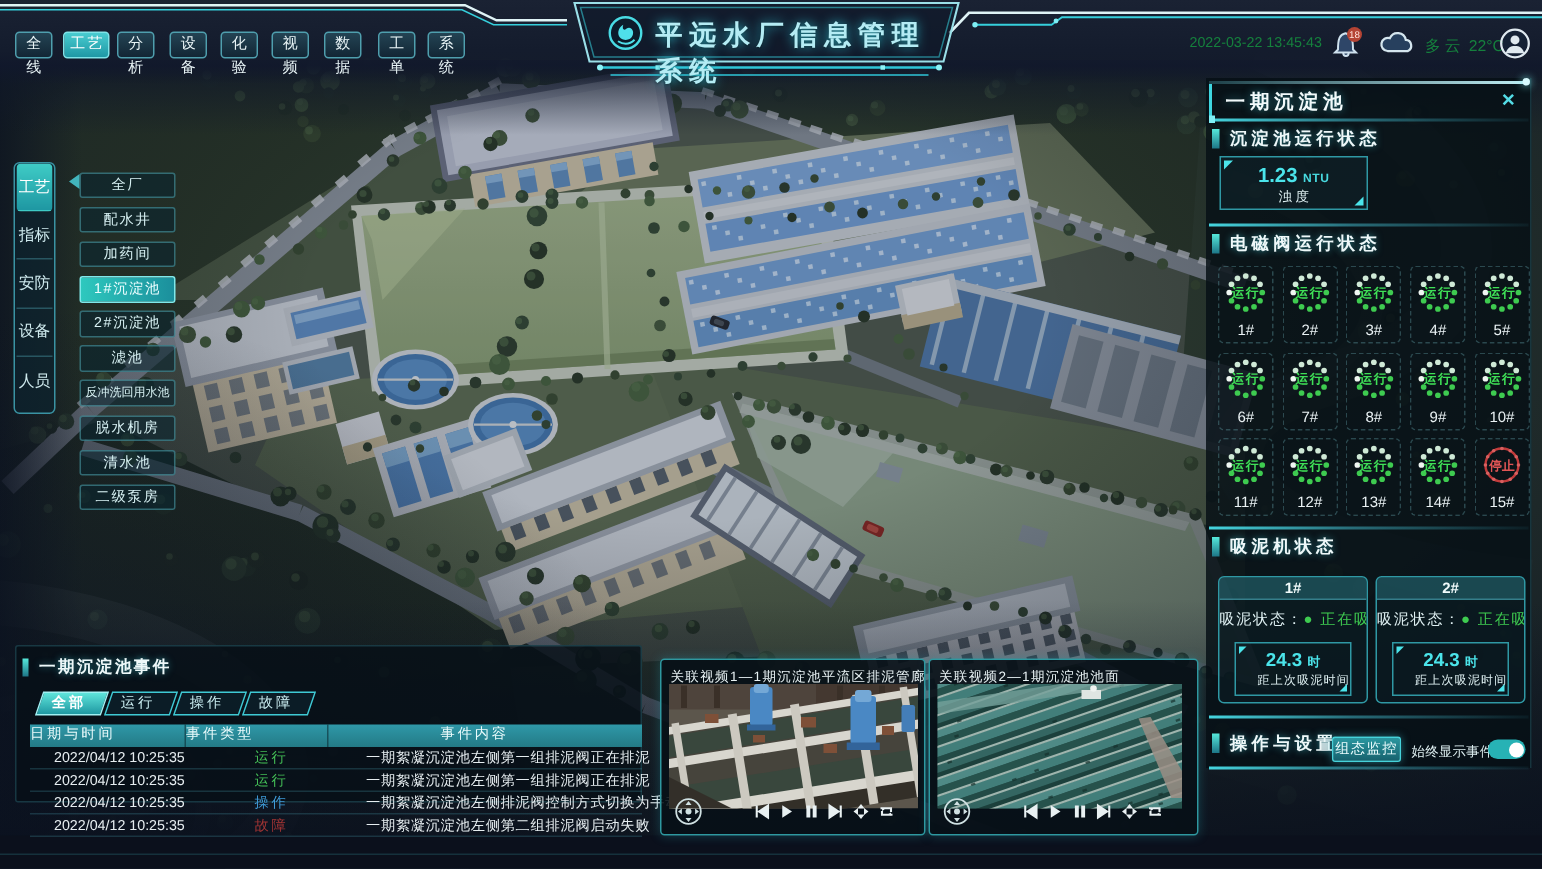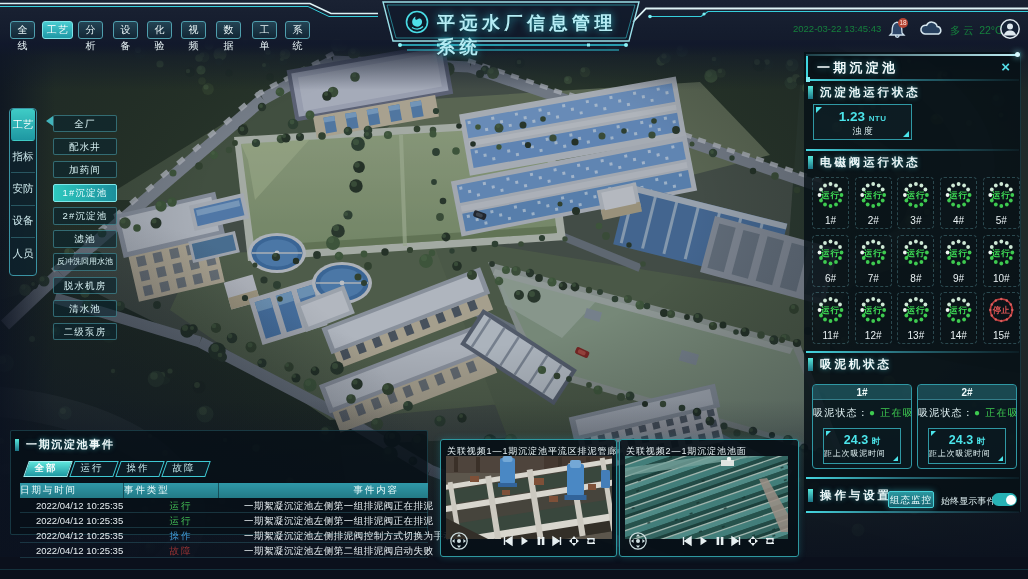--- a/index.html
+++ b/index.html
@@ -72,21 +72,21 @@
 .ctl{position:absolute;width:0;height:0;border-style:solid}
 .vcell{position:absolute;width:37px;height:52px;border:1px dashed rgba(112,182,192,.32);border-radius:4px}
 .vcell .num{position:absolute;bottom:2px;width:100%;text-align:center;color:#eaf2f4;font-size:10px}
 .mud{position:absolute;width:100px;height:85px;border:1px solid #2f98a4;border-radius:4px;overflow:hidden;background:rgba(16,42,52,.25)}
 .mud .hd{height:15px;background:rgba(42,118,130,.5);border-bottom:1px solid rgba(80,180,195,.5);
  color:#f0fafa;font-weight:bold;font-size:10px;text-align:center;line-height:15px}
 .mud .st{margin-top:6px;text-align:left;font-size:10px;color:#dff0f2;letter-spacing:.12em;white-space:nowrap}
 .mud .box{position:relative;margin:8px auto 0;width:78px;height:36px;border:1px solid #2f98a4}
 .mud .box .v{margin-top:4px;text-align:center;color:#4be4ea;font-weight:bold;font-size:12.5px}
 .mud .box .v small{font-size:8.5px}
-.mud .box .l{text-align:left;color:#dff0f2;font-size:8px;letter-spacing:.1em}
+.mud .box .l{text-align:right;color:#dff0f2;font-size:8px;letter-spacing:.1em}
 #cfgbtn{position:absolute;left:84px;top:439px;width:46px;height:17px;border:1px solid #46d2da;border-radius:2px;
  background:linear-gradient(180deg,#2a97a0,#17626e);color:#eafcfd;font-size:9.5px;text-align:center;line-height:15px;
  box-shadow:0 0 6px rgba(60,200,215,.5);letter-spacing:.1em}
 #evlabel{position:absolute;left:137px;top:443px;color:#dff0f2;font-size:9px;letter-spacing:.01em}
 #toggle{position:absolute;left:188px;top:441px;width:25px;height:13px;border-radius:7px;background:#27b2b5}
 #toggle i{position:absolute;right:1.5px;top:1.5px;width:10px;height:10px;border-radius:50%;background:#fff}
 </style></head>
 <body>
 <div id="stage">
 
@@ -1283,21 +1283,21 @@
       <div class="etabt on" style="left:12px">全部</div>
 <div class="etab" style="left:61px"></div>
       <div class="etabt" style="left:58px">运行</div>
 <div class="etab" style="left:107px"></div>
       <div class="etabt" style="left:104px">操作</div>
 <div class="etab" style="left:153px"></div>
       <div class="etabt" style="left:150px">故障</div>
 <div id="ehead">
         <div style="width:103px">日期与时间</div>
         <div style="width:96px;border-left:1px solid rgba(12,44,52,.6);border-right:1px solid rgba(12,44,52,.6)">事件类型</div>
-        <div style="width:180px;text-align:right;padding-left:15px">事件内容</div>
+        <div style="width:180px;text-align:center;padding-left:15px">事件内容</div>
       </div>
 <div class="erow" style="top:67px">
         <span class="d">2022/04/12 10:25:35</span>
         <span class="t" style="color:#43bc55">运行</span>
         <span class="c">一期絮凝沉淀池左侧第一组排泥阀正在排泥</span>
       </div>
 <div class="erow" style="top:81.9px">
         <span class="d">2022/04/12 10:25:35</span>
         <span class="t" style="color:#43bc55">运行</span>
         <span class="c">一期絮凝沉淀池左侧第一组排泥阀正在排泥</span>

